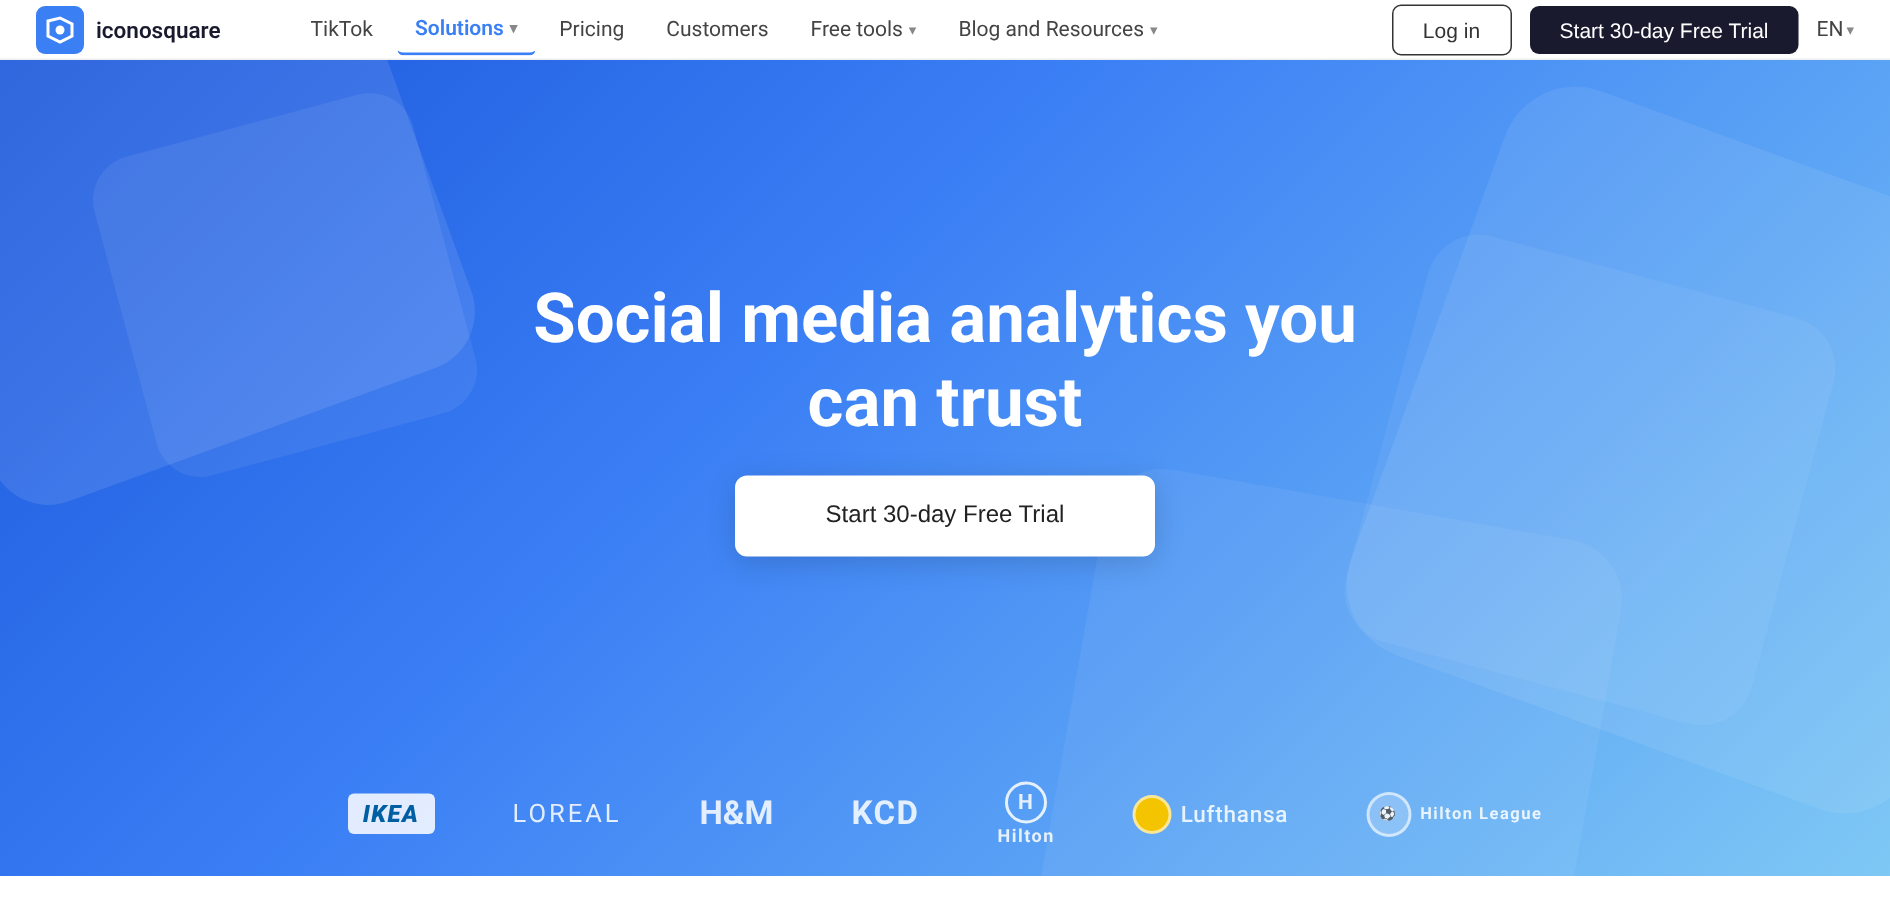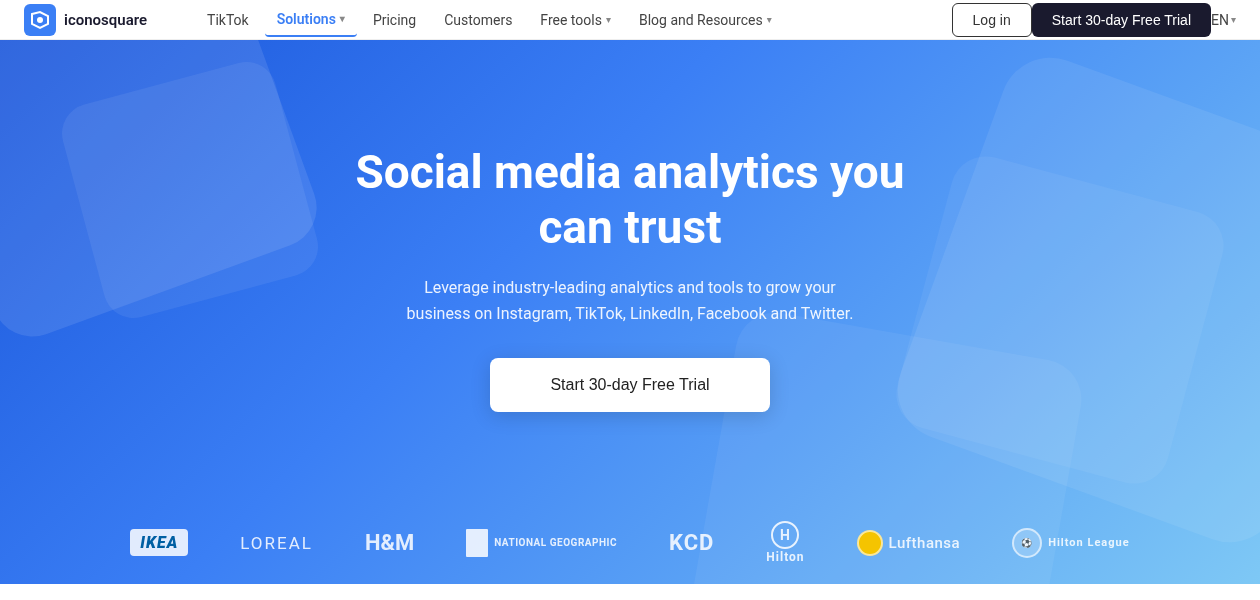--- a/index.html
+++ b/index.html
@@ -44,20 +44,22 @@
       cursor: pointer;
       display: flex;
       align-items: center;
       gap: 4px;
       border-radius: 4px;
     }
     .nav-link.active { color: #3b7ff5; font-weight: 600; border-bottom: 2px solid #3b7ff5; }
     .nav-chevron { font-size: 10px; color: #888; }
     .nav-actions {
       display: flex;
+      align-items: center;
+      gap: 12px;
     }
     .btn-login {
       padding: 8px 20px;
       border: 1.5px solid #333;
       border-radius: 6px;
       background: transparent;
       font-size: 14px;
       cursor: pointer;
       color: #333;
     }
@@ -379,42 +381,37 @@
     <div class="shape shape-1"></div>
     <div class="shape shape-2"></div>
     <div class="shape shape-3"></div>
     <div class="shape shape-4"></div>
     <div class="shape shape-5"></div>
   </div>
 
 
   <div class="hero-content">
     <h1 class="hero-title">Social media analytics you can trust</h1>
-    <p class="hero-subtitle">Leverage industry-leading analytics and tools to grow your business on Instagram, TikTok, LinkedIn, Facebook and Twitter.</p>
     <button class="btn-hero-trial">Start 30-day Free Trial</button>
   </div>
 
   <div class="logos-bar">
 
     <div class="brand-logo ikea-logo">
       <span>IKEA</span>
     </div>
 
     <div class="brand-logo loreal-logo">
       <span>LOREAL</span>
     </div>
 
     <div class="brand-logo hm-logo">
       <span>H&amp;M</span>
     </div>
 
-    <div class="brand-logo natgeo-logo">
-      <div class="natgeo-box"></div>
-      <span>NATIONAL GEOGRAPHIC</span>
-    </div>
 
     <div class="brand-logo kcd-logo">
       <span>KCD</span>
     </div>
 
     <div class="brand-logo hilton-logo">
       <div class="hilton-h">H</div>
       <span>Hilton</span>
     </div>
 

